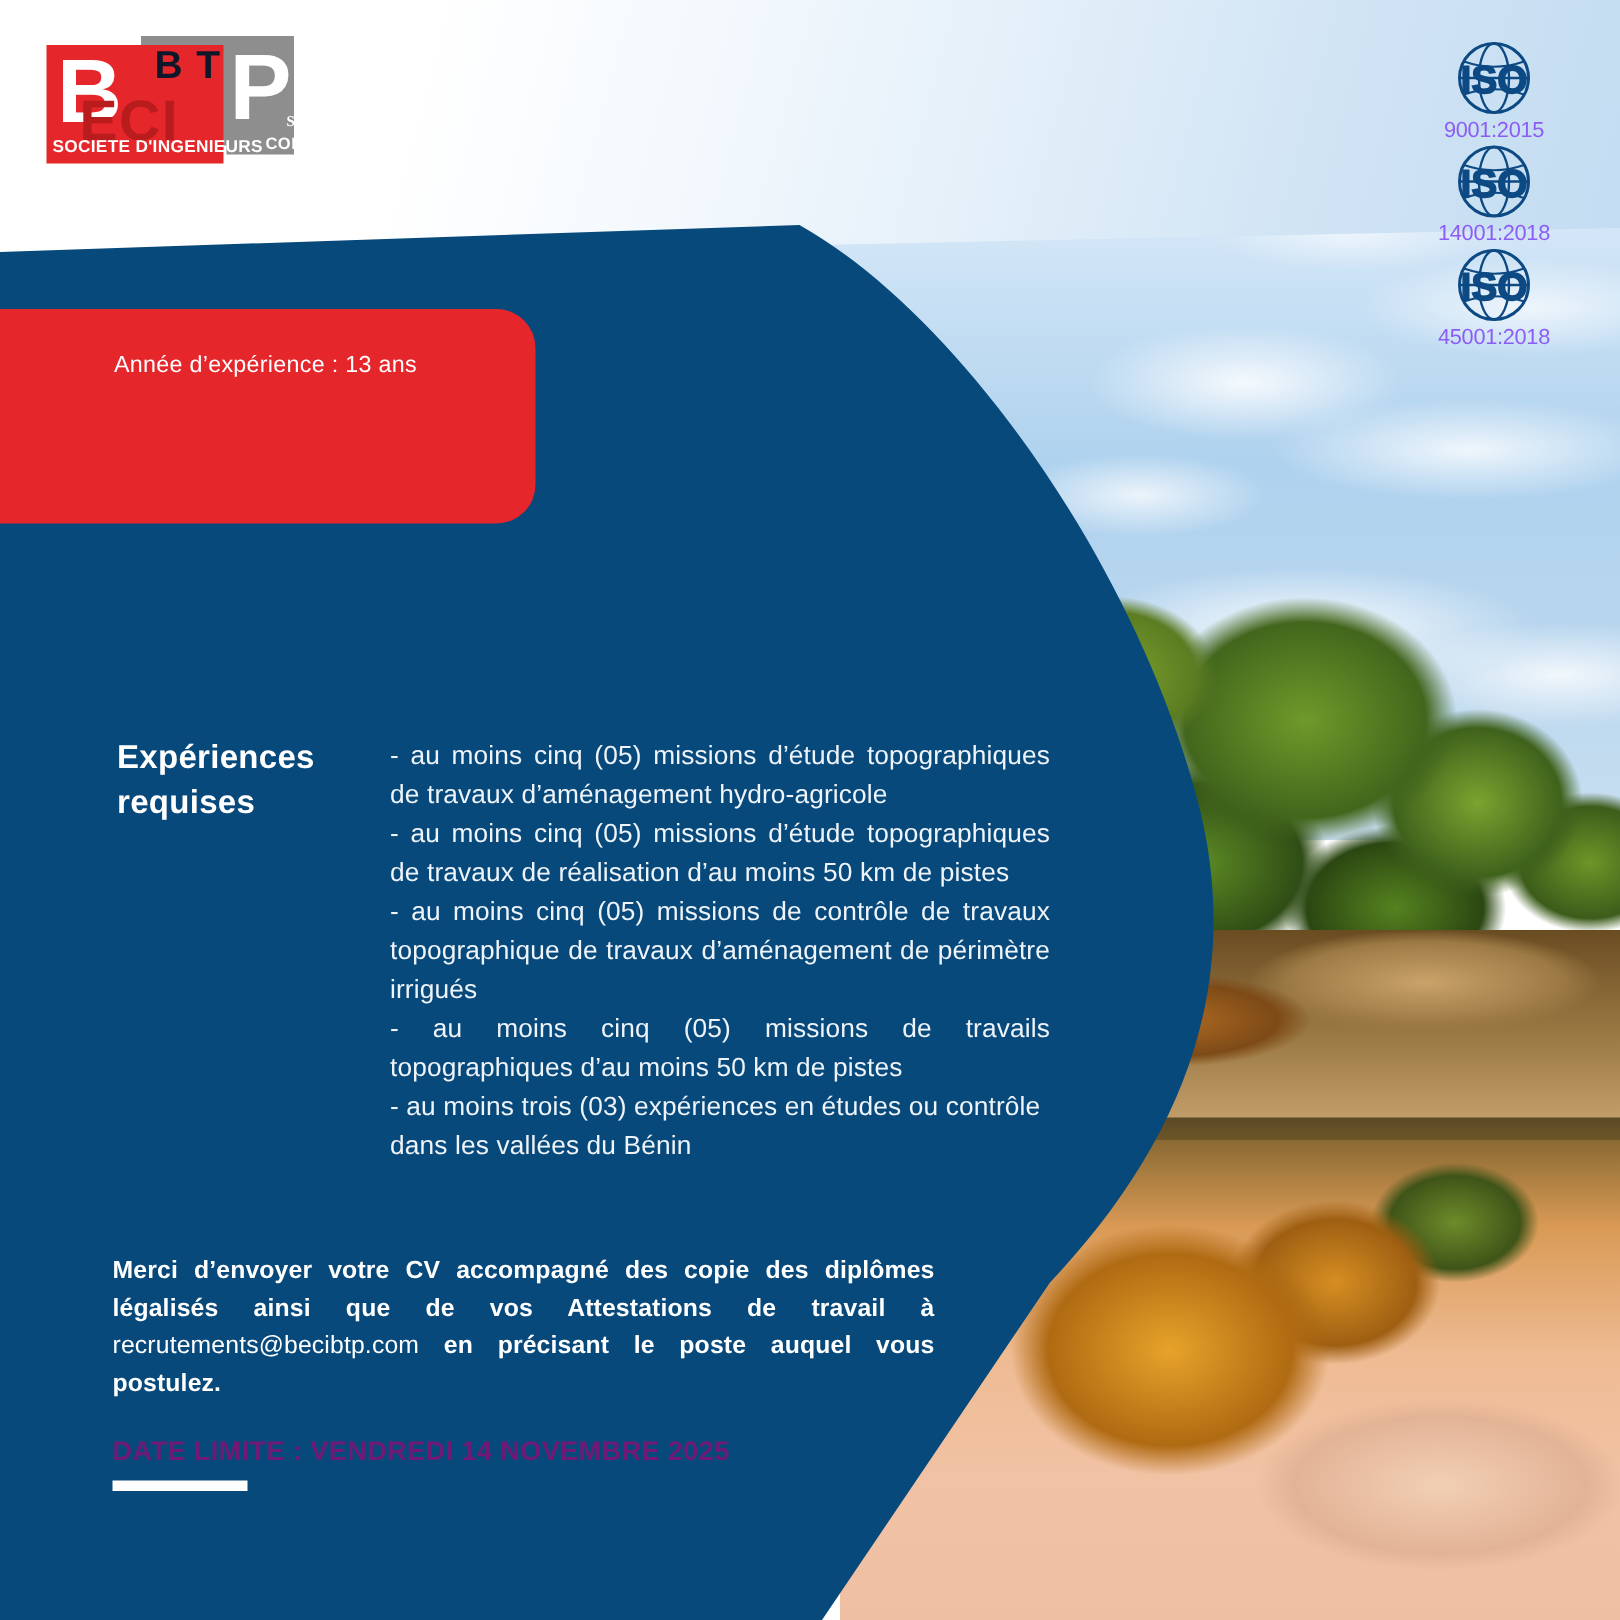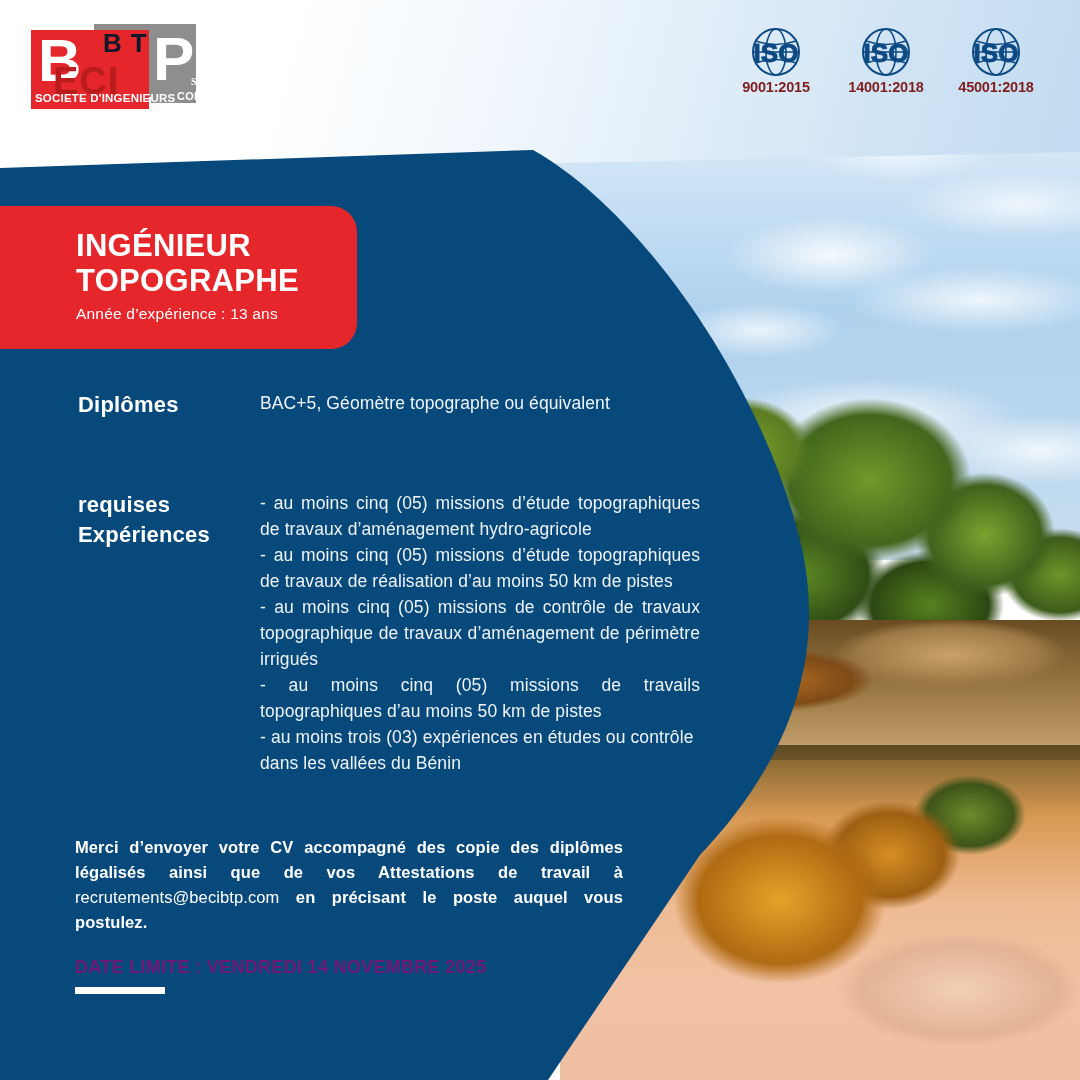--- a/index.html
+++ b/index.html
@@ -118,28 +118,28 @@
     position:absolute; left:122px; top:66px; font-weight:bold; font-size:11px;
     color:#fff; letter-spacing:.3px;padding-left:24px;
   }
   .lg-soc {
     position:absolute; left:4px; top:68px; font-weight:bold; font-size:11.5px;
     color:#fff; letter-spacing:.2px;
   }
 
   
   .iso-row {
-    position:absolute; right:44px; top:26px; display:flex; gap:30px;
+    position:absolute; right:44px; top:26px; display:flex; flex-direction:column;
   }
   .iso { width:80px; text-align:center; color:#0d4a84; }
   .iso-globe { position:relative; width:64px; height:52px; margin:0 auto; }
   .iso-globe svg { position:absolute; left:0; top:0; }
   .iso-label {
-    font-size:14.5px; font-weight:bold; letter-spacing:-.2px; margin-top:1px;
-    color:#7f1d1d;
+    font-size:14.5px; font-weight:normal; letter-spacing:-.2px; margin-top:1px;
+    color:#8b5cf6;
   }
 
   
   .redbanner {
     position:absolute; left:-20px; top:206px; width:377px; height:143px;
     background:#e5262b;
     border-radius:0 26px 26px 0;
     padding:22px 0 0 96px;
   }
   .rb-title {
@@ -250,36 +250,28 @@
           <path d="M12 15 Q32 22 52 15" fill="none" stroke="#0d4a84" stroke-width="1.4"></path>
           <path d="M12 37 Q32 30 52 37" fill="none" stroke="#0d4a84" stroke-width="1.4"></path>
           <text x="32" y="36" font-size="26" font-weight="bold" fill="#0d4a84" text-anchor="middle" font-family="Liberation Sans, sans-serif" stroke="#0d4a84" stroke-width="1">ISO</text>
         </svg>
       </div>
       <div class="iso-label">45001:2018</div>
     </div>
   </div>
 
   <div class="redbanner">
-    <div class="rb-title">
-      <div>INGÉNIEUR</div>
-      <div>TOPOGRAPHE</div>
-    </div>
     <div class="rb-sub">Année d’expérience : 13 ans</div>
   </div>
 
-  <div class="row" id="row-diplomes">
-    <div class="row-label">Diplômes</div>
-    <div class="row-body">BAC+5, Géomètre topographe ou équivalent</div>
-  </div>
 
   <div class="row" id="row-exp">
     <div class="row-label">
+      <div>Expériences</div>
       <div>requises</div>
-      <div>Expériences</div>
     </div>
     <div class="row-body">
       <span class="bullet bullet-just">-    au moins cinq (05) missions d’étude topographiques de travaux d’aménagement hydro-agricole</span>
       <span class="bullet bullet-just">-    au moins cinq (05) missions d’étude topographiques de travaux de réalisation d’au moins 50 km de pistes</span>
       <span class="bullet bullet-just">-    au moins cinq (05) missions de contrôle de travaux topographique de travaux d’aménagement de périmètre irrigués</span>
       <span class="bullet bullet-just">-     au moins cinq (05) missions de travails topographiques d’au moins 50 km de pistes</span>
       <span class="bullet">-    au moins trois (03) expériences en études ou contrôle dans les vallées du Bénin</span>
     </div>
   </div>
 

